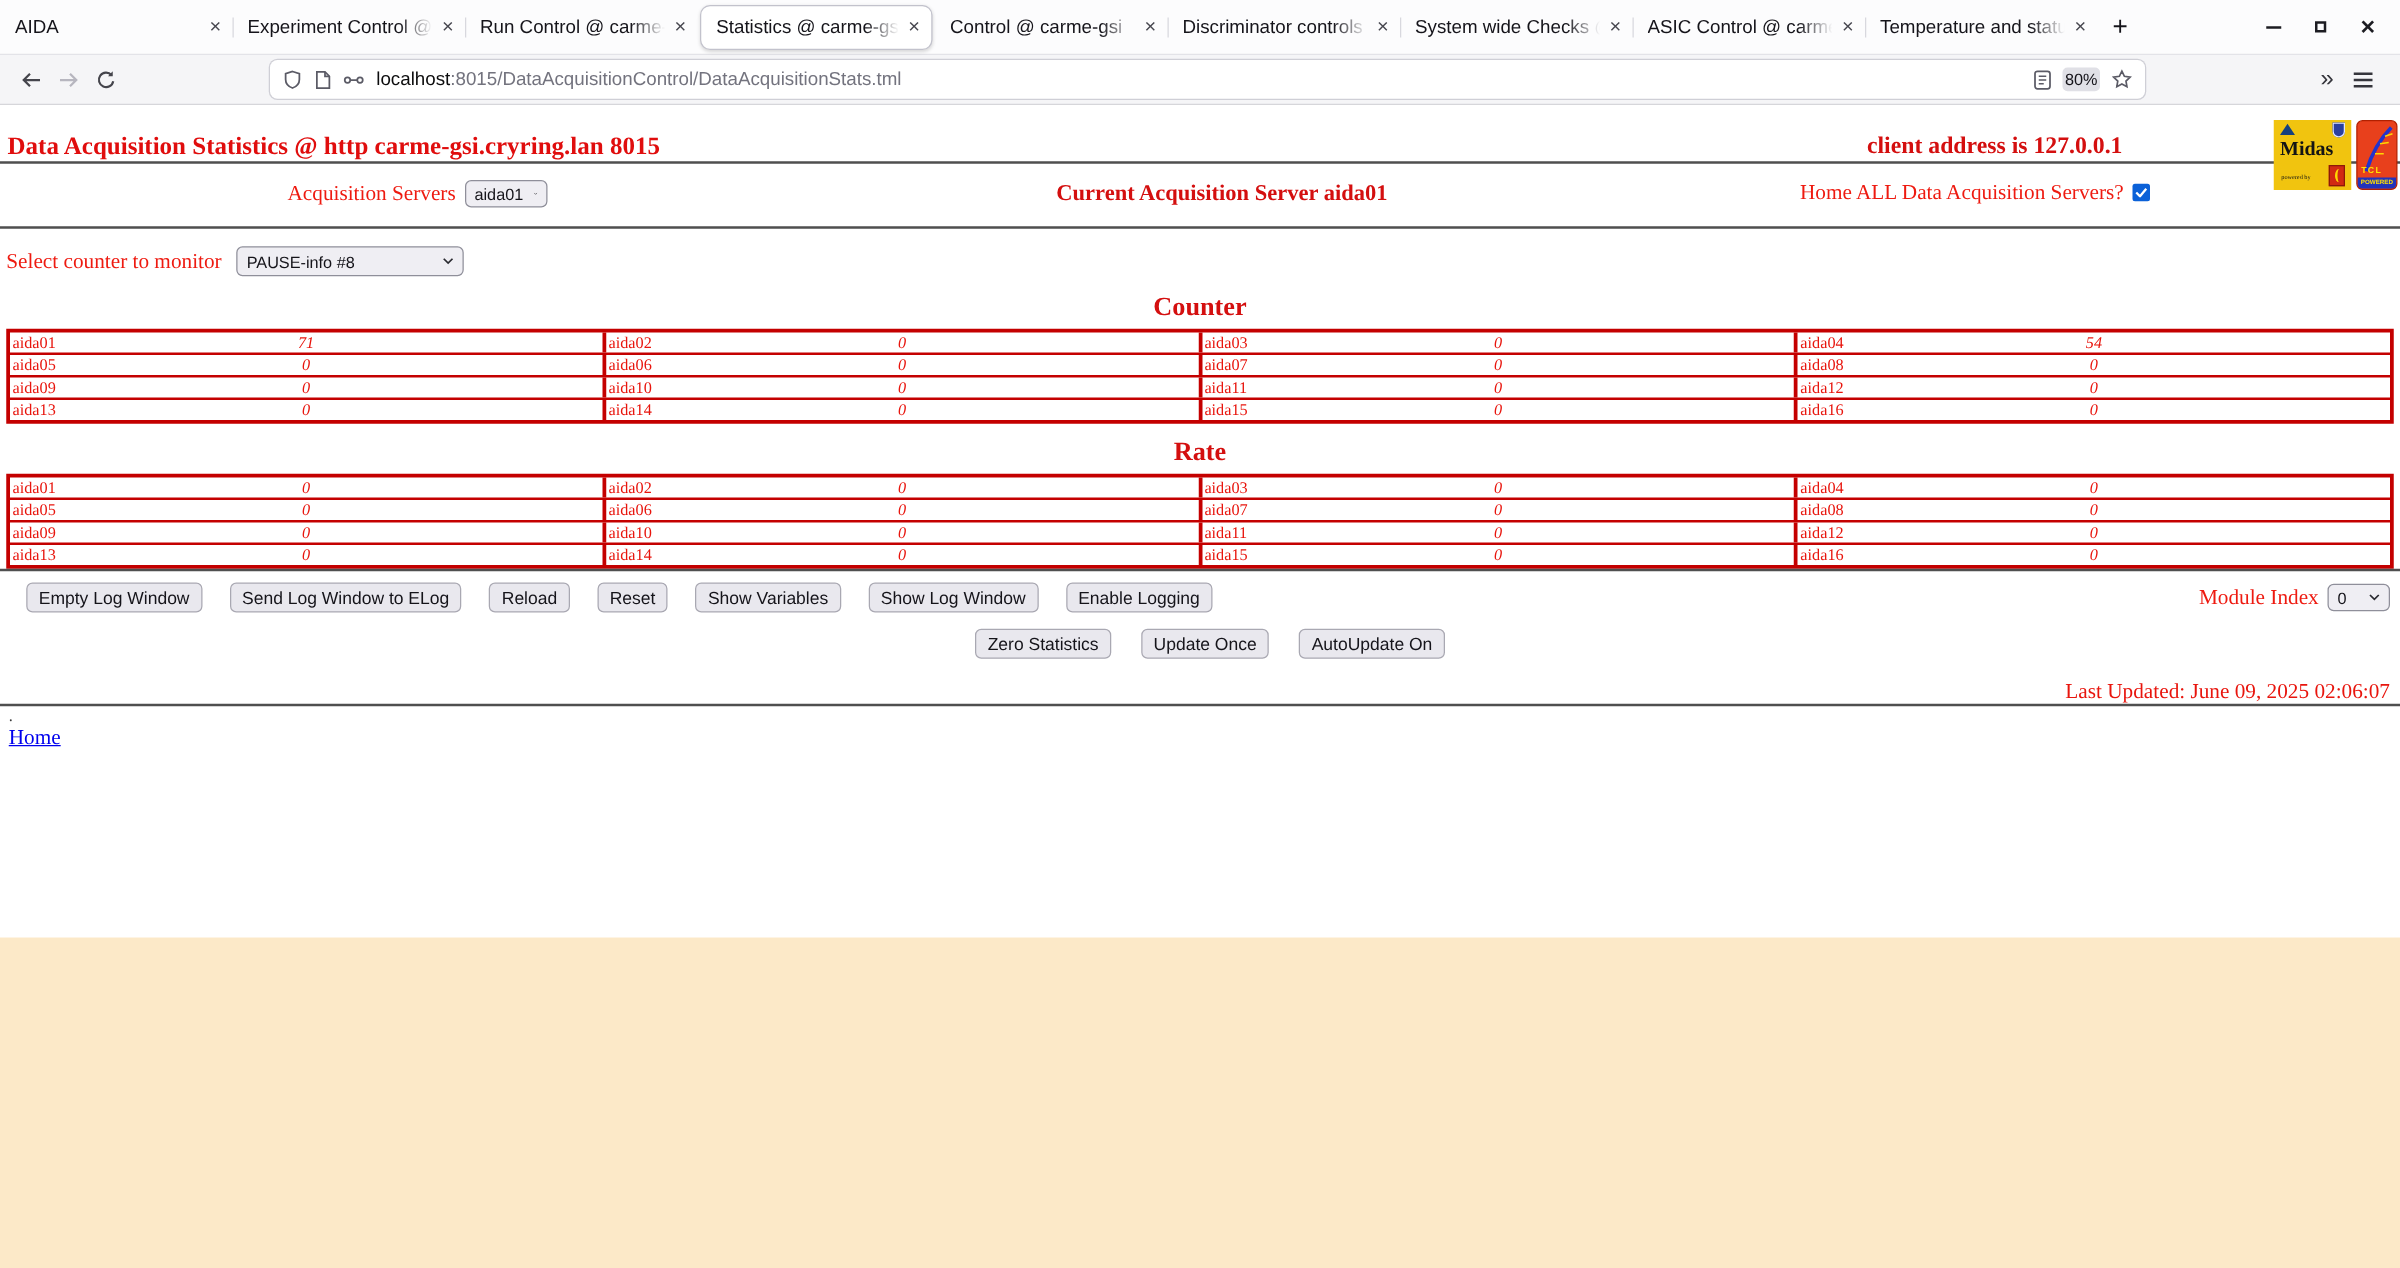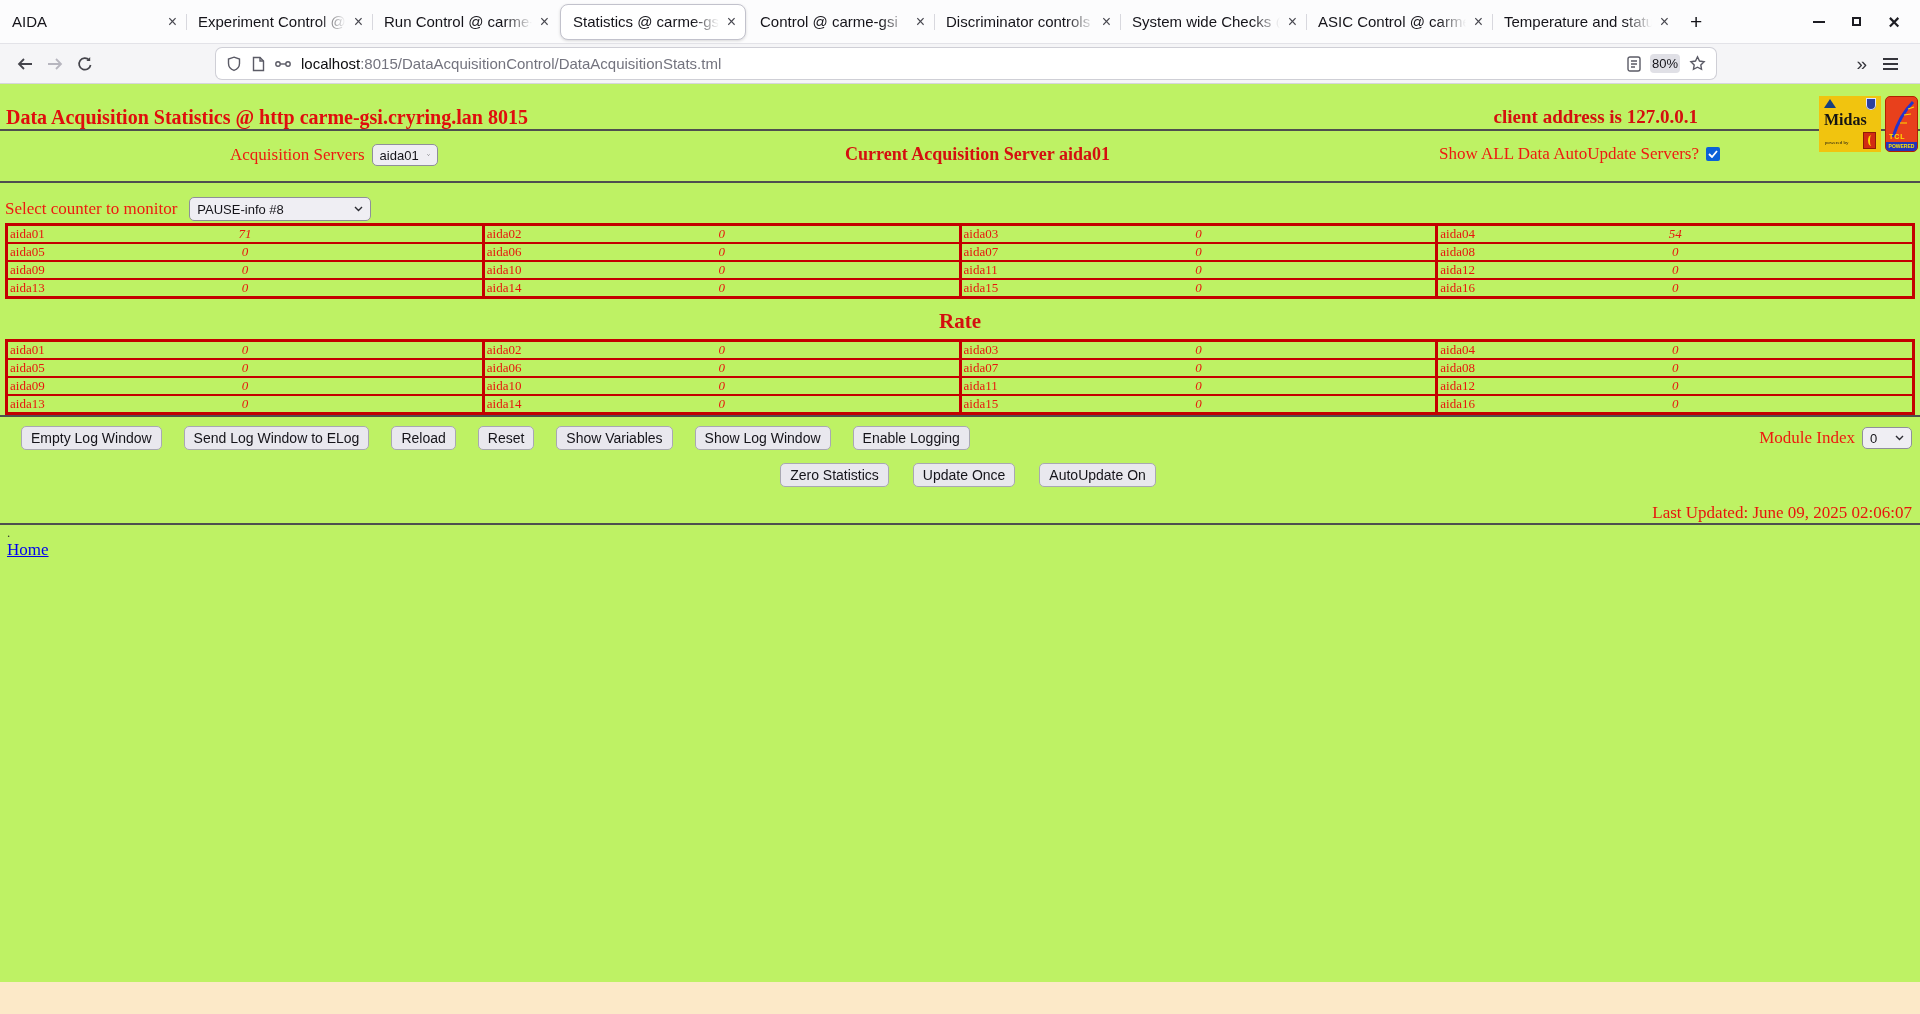--- a/index.html
+++ b/index.html
@@ -53,21 +53,21 @@
   .url-host { color:#0c0c0d; }
   .url-path { color:#73737e; }
   .zoom-chip { background:#e0e0e6; border-radius:4px; font-size:13px; padding:2px 2px; color:#15141a; }
   .toolbar-spacer { flex:1; }
   .chev2 { font-size:19px; color:#35353c; padding:0 8px; }
   .hamb { display:flex; flex-direction:column; gap:3px; margin:0 12px 0 8px; }
   .hamb i { width:15px; border-top:2px solid #35353c; }
 
   
   .page {
-    position:relative; height:898px; background:#bef264;
+    position:relative; height:666px; background:#ffffff;
     font-family:"Liberation Serif", serif; color:#e8150d;
   }
   .pg-header { display:flex; justify-content:space-between; padding:22px 6px 0 6px; }
   .page-title { font-size:20px; font-weight:bold; color:#e00d0d; }
   .client-addr { font-size:19px; font-weight:bold; color:#d40f0f; margin-right:216px; }
 
   .logos { position:absolute; top:12px; right:2px; display:flex; gap:4px; }
   .midas-logo { width:62px; height:56px; background:#f1c40f; position:relative; }
   .m-tri { position:absolute; top:3px; left:5px; width:0; height:0;
            border-left:6px solid transparent; border-right:6px solid transparent;
@@ -278,41 +278,42 @@
         <span>aida01</span>
         <svg width="9" height="6" viewBox="0 0 9 6">
             <path d="M1 1l3.5 3.5L8 1" fill="none" stroke="#2b2b31" stroke-width="1.4"></path>
           </svg>
       </span>
     </div>
     <div class="acq-center">
       <span class="boldred">Current Acquisition Server aida01</span>
     </div>
     <div class="acq-right">
-      <span class="redlabel">Show ALL Data AutoUpdate Servers?</span>
+      <span class="redlabel">Home ALL Data Acquisition Servers?</span>
       <span class="cbx">
         <svg width="10" height="8" viewBox="0 0 10 8">
             <path d="M1 4l3 3 5-6" stroke="#fff" stroke-width="1.8" fill="none"></path>
           </svg>
       </span>
     </div>
   </div>
 
   <hr class="dark hr2">
 
   <div class="counterrow">
     <span class="redlabel">Select counter to monitor</span>
     <span class="fselect sel-counter">
       <span>PAUSE-info #8</span>
       <svg width="9" height="6" viewBox="0 0 9 6">
           <path d="M1 1l3.5 3.5L8 1" fill="none" stroke="#2b2b31" stroke-width="1.4"></path>
         </svg>
     </span>
   </div>
 
+  <div class="section-title">Counter</div>
   <div class="stat-table">
       <div class="srow">
         <div class="spair">
           <span class="slabel">aida01</span>
           <span class="svalue">71</span>
         </div>
         <div class="spair">
           <span class="slabel">aida02</span>
           <span class="svalue">0</span>
         </div>

